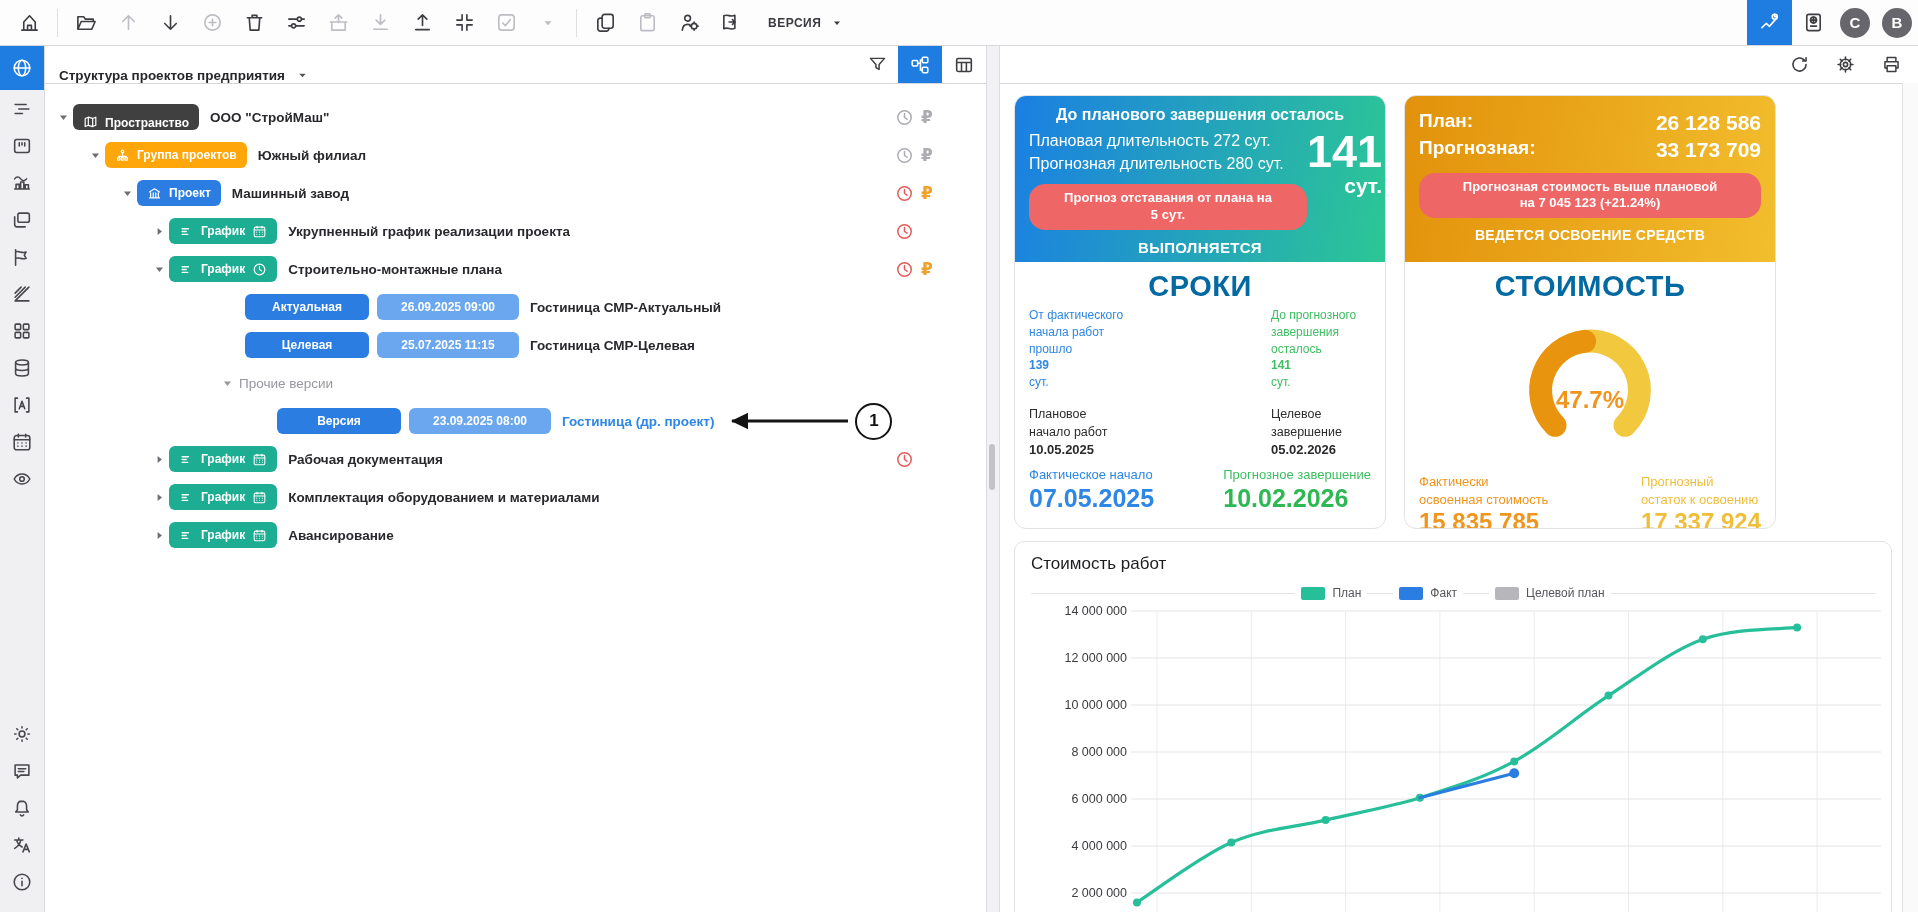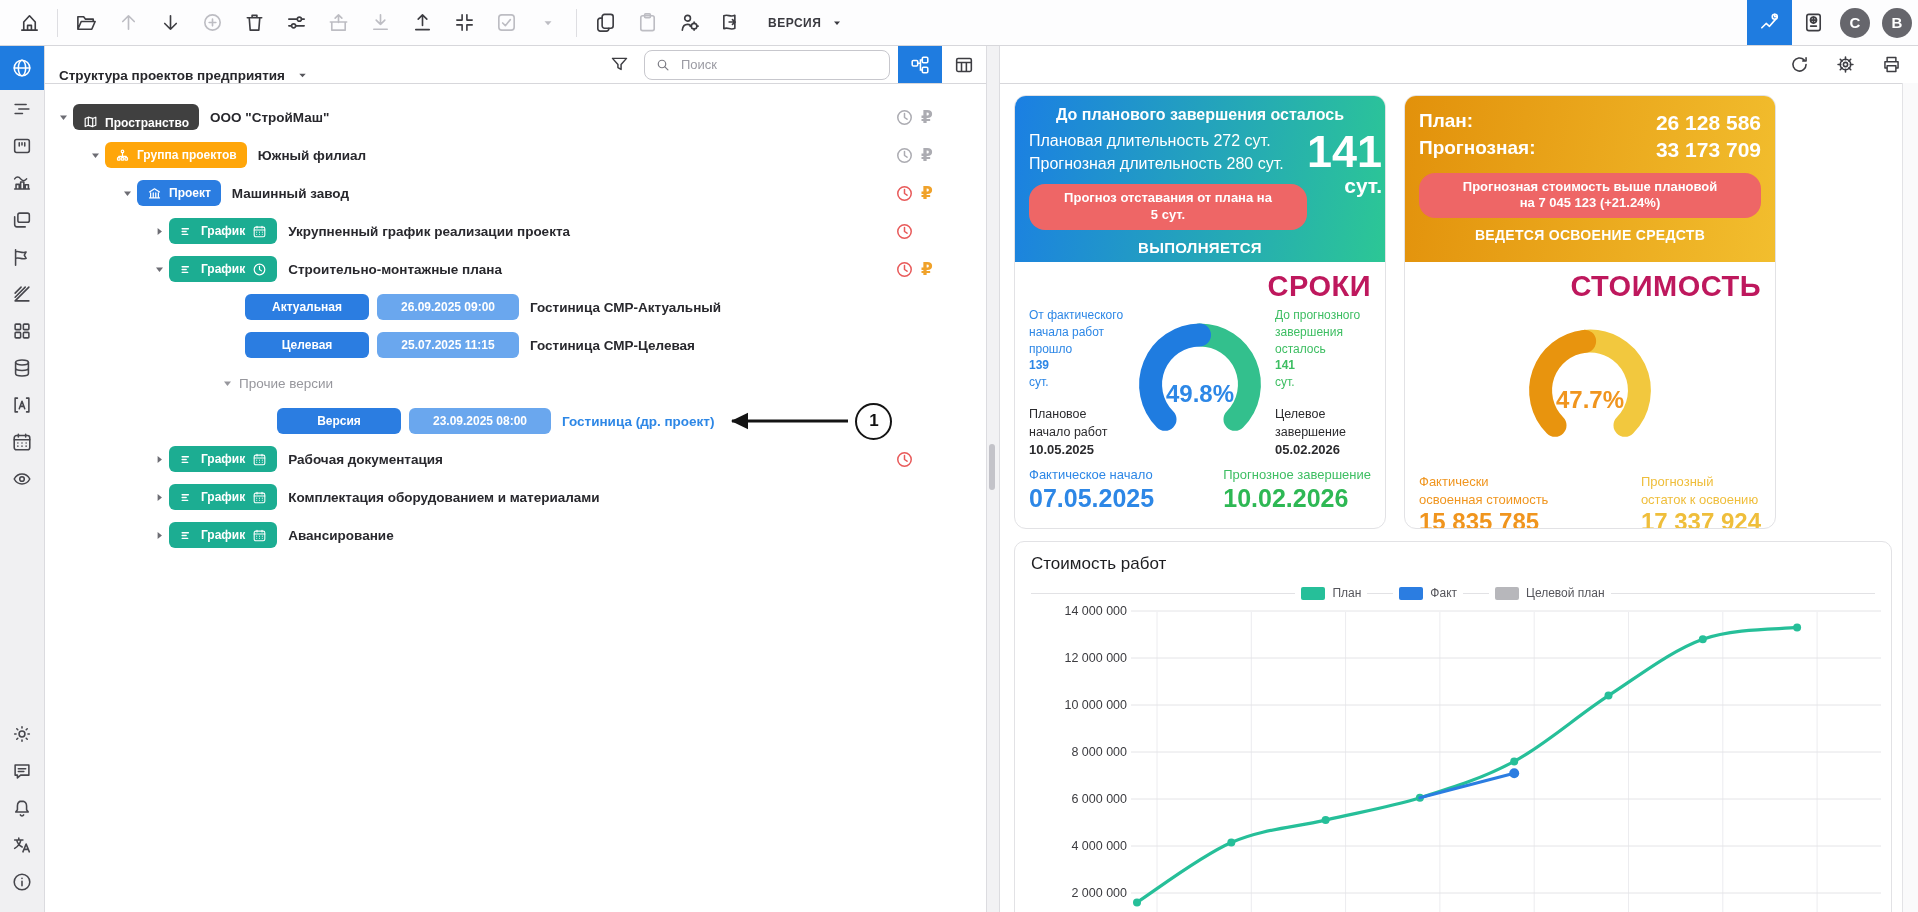--- a/index.html
+++ b/index.html
@@ -87,21 +87,21 @@
   .hdr-line{font-size:16px;line-height:1.45}
   .alert-pill{background:#EE6666;color:#fff;border-radius:16px;font-weight:bold;font-size:13px;text-align:center;
               padding:6px 10px;line-height:1.3;margin-top:9px}
   .hdr-big{width:86px;text-align:right;margin-top:2px}
   .big-num{font-size:45px;font-weight:bold;line-height:.95}
   .big-unit{font-size:21px;font-weight:bold}
   .hdr-status{text-align:center;font-weight:bold;font-size:15px;margin-top:9px;letter-spacing:.3px}
   .cost-row{display:flex;justify-content:space-between;font-weight:bold;font-size:19px;line-height:1.3}
   .cost-row .val{font-size:21px}
   .card-body{padding:6px 14px 0}
-  .body-title{text-align:right;font-size:29px;font-weight:bold;color:#be185d;letter-spacing:.5px;margin:2px 0 4px}
+  .body-title{text-align:center;font-size:29px;font-weight:bold;color:#0369a1;letter-spacing:.5px;margin:2px 0 4px}
   .mid-grid{display:flex;align-items:flex-start}
   .mid-col{width:100px;font-size:12px;line-height:1.4}
   .mid-col.right{margin-left:auto}
   .blue-t{color:#2D87E6}.green-t{color:#3DBE62}
   .mid-black{margin-top:14px;font-size:12.5px;color:#2b2b2e;line-height:1.45}
   .mid-black b{font-size:13px}
   .gauge-wrap{position:relative;width:150px;height:146px;margin:0 auto}
   .gauge-label{position:absolute;left:0;right:0;top:73px;text-align:center;font-size:24px;font-weight:bold}
   .bottom-row{display:flex;justify-content:space-between;margin-top:6px}
   .b-label{font-size:13px;line-height:1.35}
@@ -438,29 +438,20 @@
             </svg>
         </div>
         <div class="header-right">
           <button class="icon-btn">
             <span>
                 <svg viewBox="0 0 24 24" fill="none" stroke="currentColor" stroke-width="1.7" stroke-linejoin="round">
                   <path d="M4 5h16l-6.2 7v5.6l-3.6-2.1V12z"></path>
                 </svg>
               </span>
           </button>
-          <div class="search-box">
-            <span>
-                <svg viewBox="0 0 24 24" fill="none" stroke="currentColor" stroke-width="1.8" stroke-linecap="round">
-                  <circle cx="10.5" cy="10.5" r="5.6"></circle>
-                  <path d="M14.8 14.8L19.4 19.4"></path>
-                </svg>
-              </span>
-            <input type="text" placeholder="Поиск" style="">
-          </div>
           <button class="view-btn active">
             <span>
                 <svg viewBox="0 0 24 24" fill="none" stroke="currentColor" stroke-width="1.7">
                   <rect x="3.5" y="7" width="6" height="6" rx="1.3"></rect>
                   <rect x="14.5" y="3.5" width="6" height="6" rx="1.3"></rect>
                   <rect x="14.5" y="14.5" width="6" height="6" rx="1.3"></rect>
                   <path d="M9.5 10h3V6.5h2M12.5 10v7.5h2"></path>
                 </svg>
               </span>
           </button>
@@ -780,29 +771,20 @@
             <div class="card-body">
               <div class="body-title">СРОКИ</div>
               <div class="mid-grid">
                 <div class="mid-col blue-t">
                   <div>От фактического начала работ прошло</div>
                   <div style="font-weight:bold">139</div>
                   <div>сут.</div>
                   <div class="mid-black">
                     <div>Плановое начало работ</div>
                     <b>10.05.2025</b>
-                  </div>
-                </div>
-                <div style="flex:1">
-                  <div class="gauge-wrap">
-                    <svg id="gauge-dates" viewBox="0 0 170 150" style="width:150px;height:146px">
-                        <path d="M84.47 24.00A56 56 0 0 1 124.60 119.60" stroke="#33C08D" stroke-width="26" fill="none" stroke-linecap="round"></path>
-                        <path d="M45.40 119.60A56 56 0 0 1 84.47 24.00" stroke="#1F7CE0" stroke-width="26" fill="none" stroke-linecap="round"></path>
-                      </svg>
-                    <div class="gauge-label blue-t">49.8%</div>
                   </div>
                 </div>
                 <div class="mid-col right green-t">
                   <div>До прогнозного завершения осталось</div>
                   <div style="font-weight:bold">141</div>
                   <div>сут.</div>
                   <div class="mid-black">
                     <div>Целевое завершение</div>
                     <b>05.02.2026</b>
                   </div>

